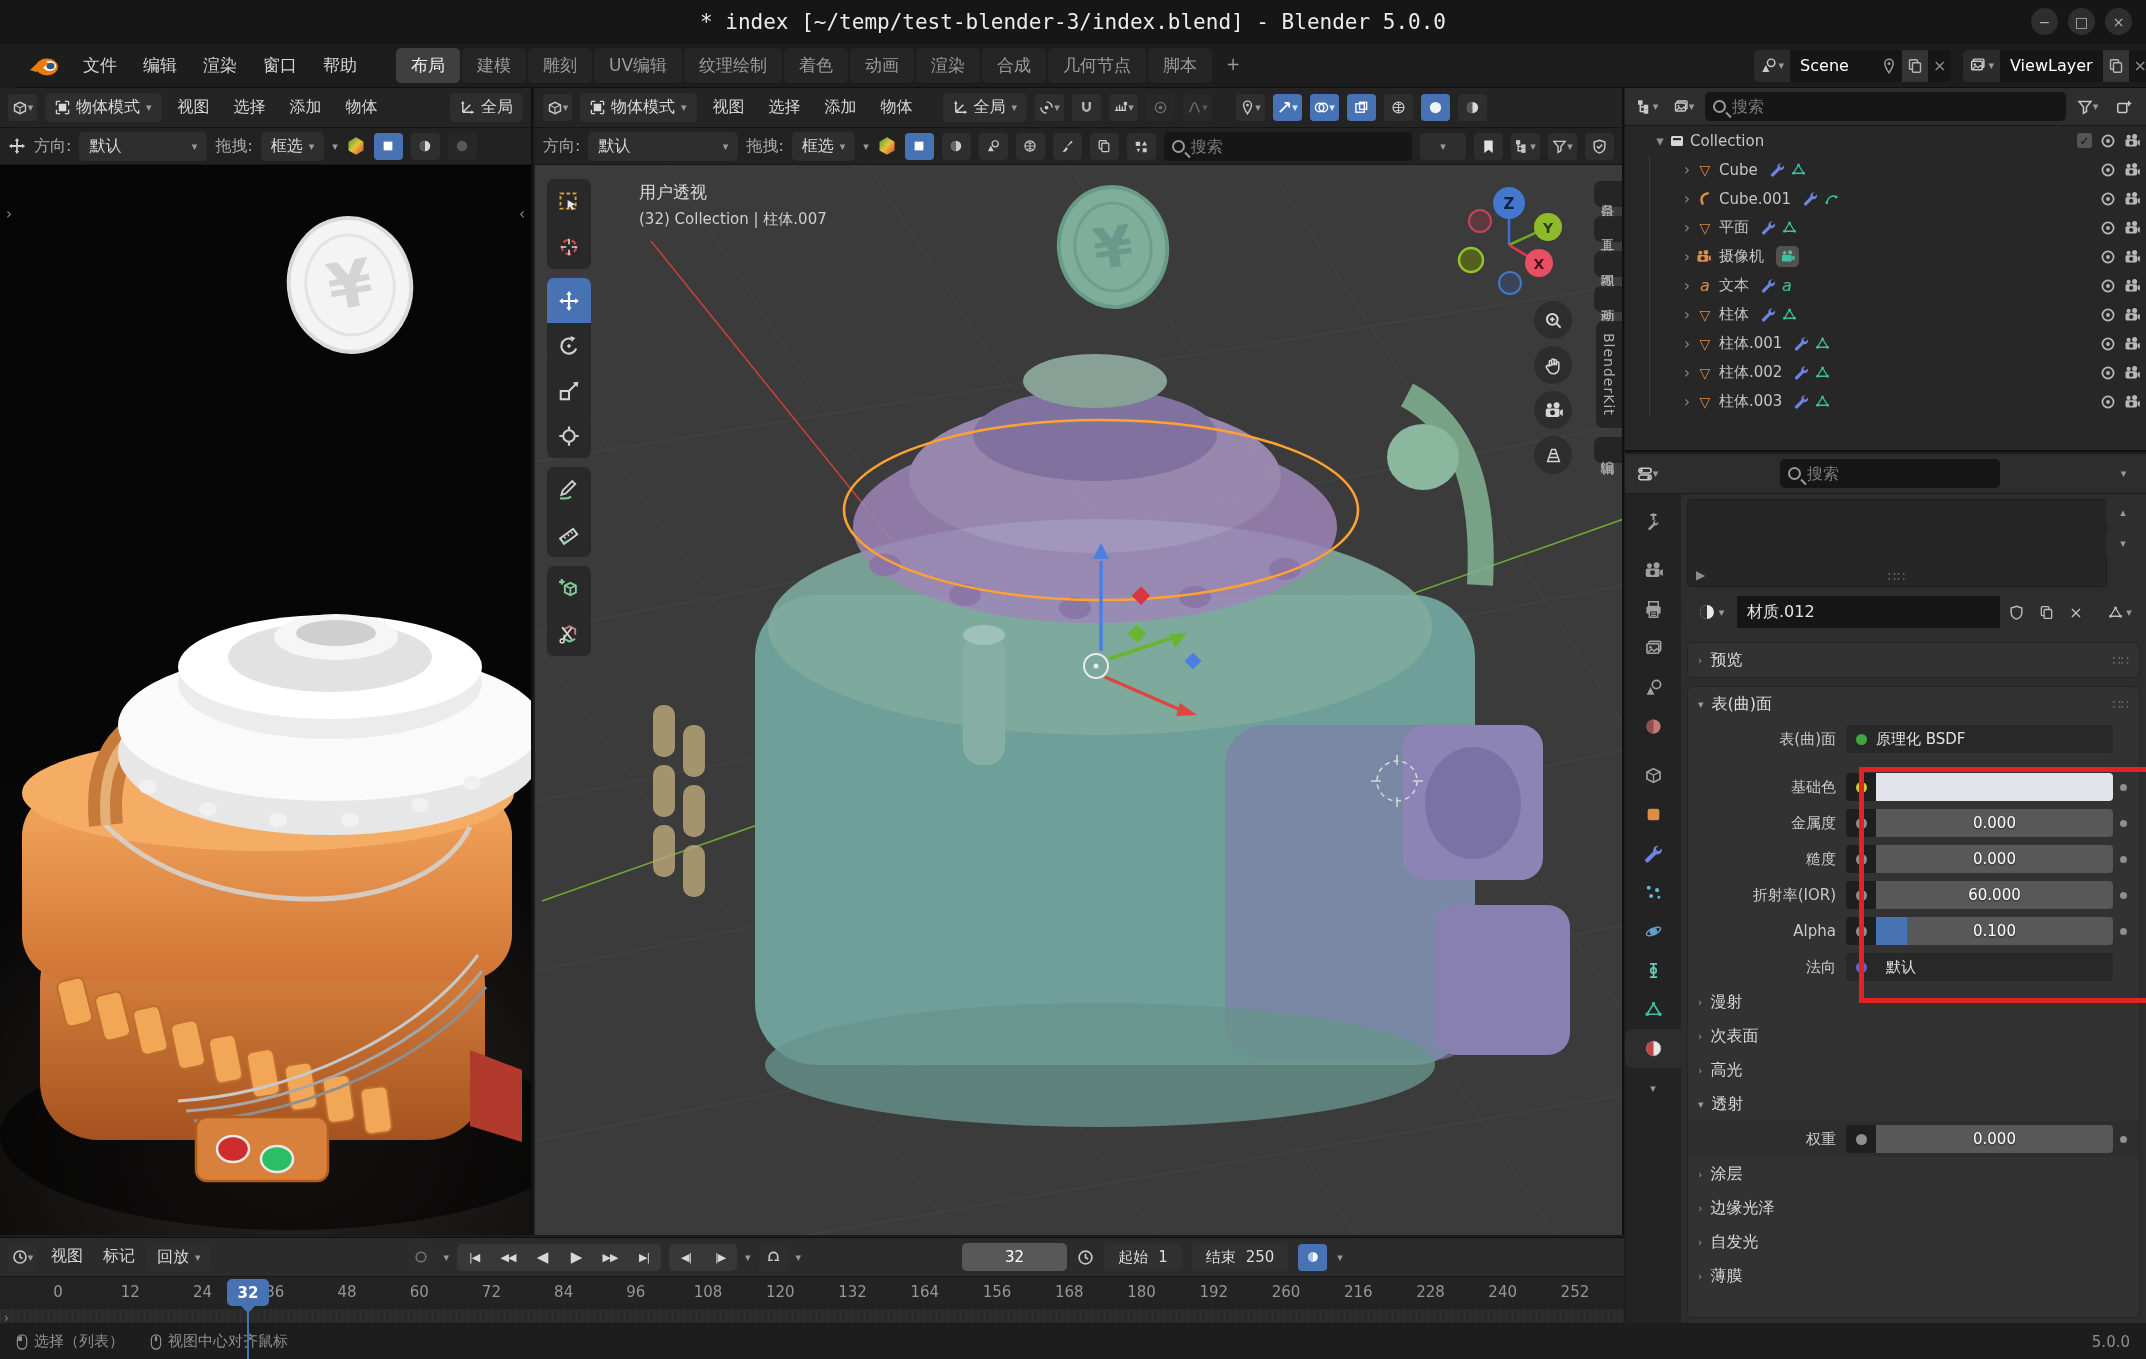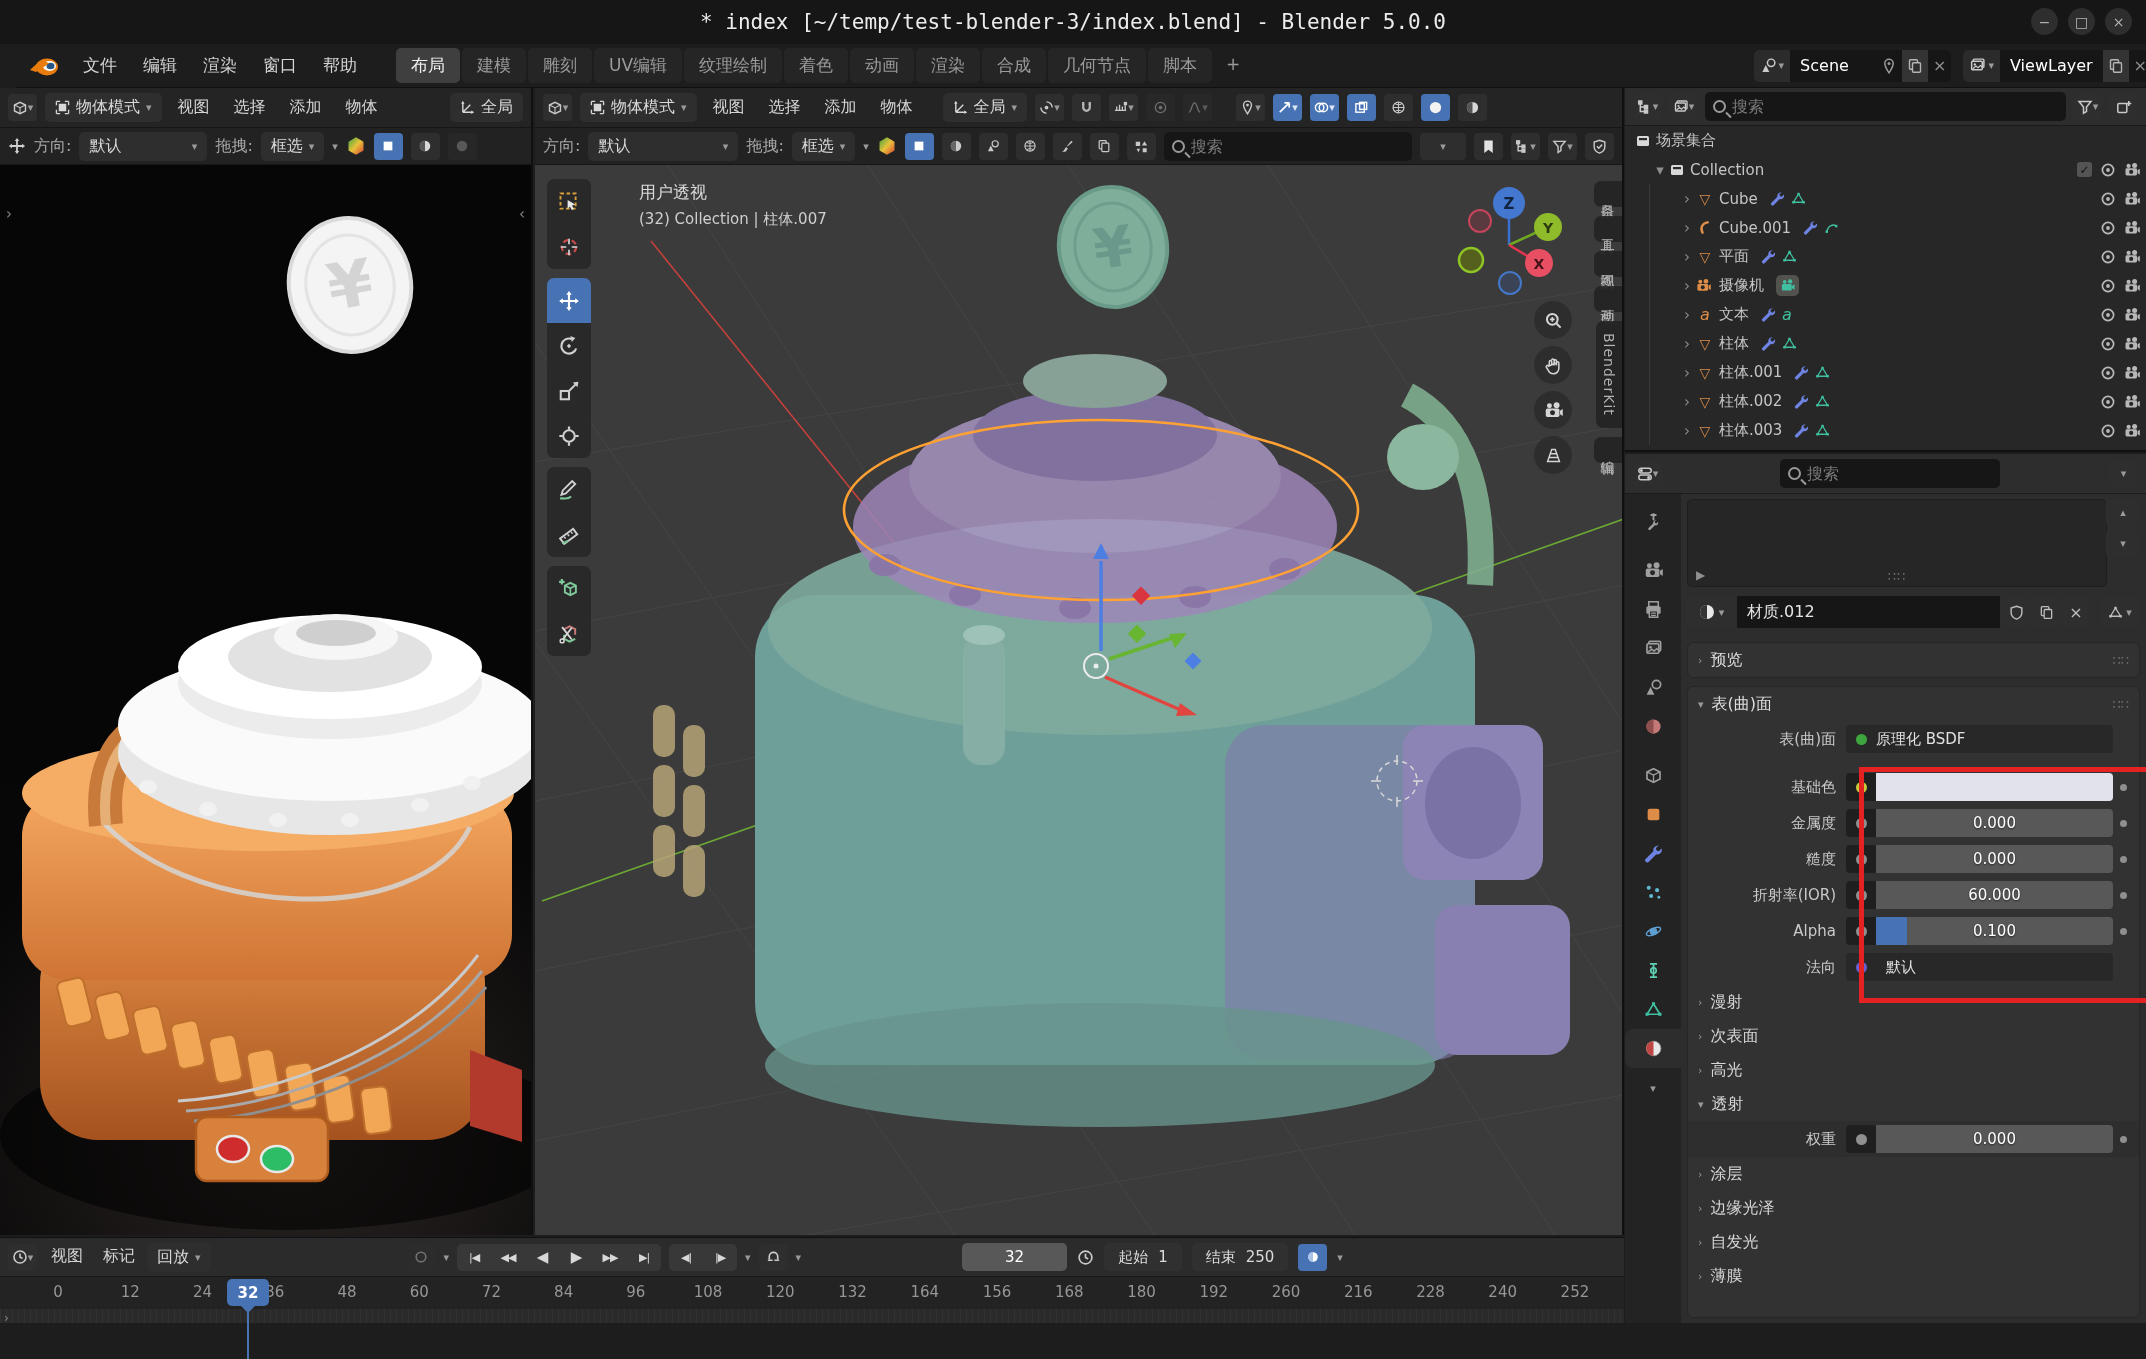--- a/index.html
+++ b/index.html
@@ -987,27 +987,20 @@
           </svg>
           <span class="chev">▾</span>
         </span>
       <span class="ibtn">
           <svg class="ic" width="16" height="16" viewBox="0 0 16 16">
             <use href="#i-newcol" color="#c9c9c9"></use>
           </svg>
         </span>
     </div>
 
-    <div class="orow" style="padding-left:10px">
-      <svg class="ic" width="16" height="16" viewBox="0 0 16 16">
-          <rect x="2" y="3" width="12" height="10" rx="1.5" fill="#d8d8d8"></rect>
-          <rect x="4" y="5" width="8" height="2.2" fill="#2a2a2a"></rect>
-        </svg>
-      <span class="olabel">场景集合</span>
-    </div>
 
     <div class="orow" style="padding-left:26px">
       <span class="expander">▾</span>
       <svg class="ic" width="16" height="16" viewBox="0 0 16 16">
           <rect x="2" y="3" width="12" height="10" rx="1.5" fill="#d8d8d8"></rect>
           <rect x="4" y="5" width="8" height="2.2" fill="#2a2a2a"></rect>
         </svg>
       <span class="olabel">Collection</span>
       <span class="spacer"></span>
       <span class="restrict">
@@ -1603,14 +1596,31 @@
         <span class="tick">240</span>
           <span class="tick">252</span>
       </div>
       <div class="tl-strip"></div>
       <div class="playhead-stem"></div>
       <div class="playhead">32</div>
       <span style="position:absolute;left:4px;top:34px;color:#8a8a8a;font-size:12px">›</span>
     </div>
   </div>
 
+  <div id="statusbar">
+    <span class="status-item">
+      <svg class="ic" width="12" height="16" viewBox="0 0 12 17">
+          <use href="#i-mouse" color="#8f8f8f"></use>
+          <path d="M2 2.5h4v5H2z" fill="#8f8f8f"></path>
+        </svg>
+      <span>选择（列表）</span>
+    </span>
+    <span class="status-item">
+      <svg class="ic" width="12" height="16" viewBox="0 0 12 17">
+          <use href="#i-mouse" color="#8f8f8f"></use>
+          <rect x="4.8" y="2.5" width="2.4" height="5" fill="#8f8f8f"></rect>
+        </svg>
+      <span>视图中心对齐鼠标</span>
+    </span>
+    <span class="version">5.0.0</span>
+  </div>
 
 </div>
 
 </body></html>

